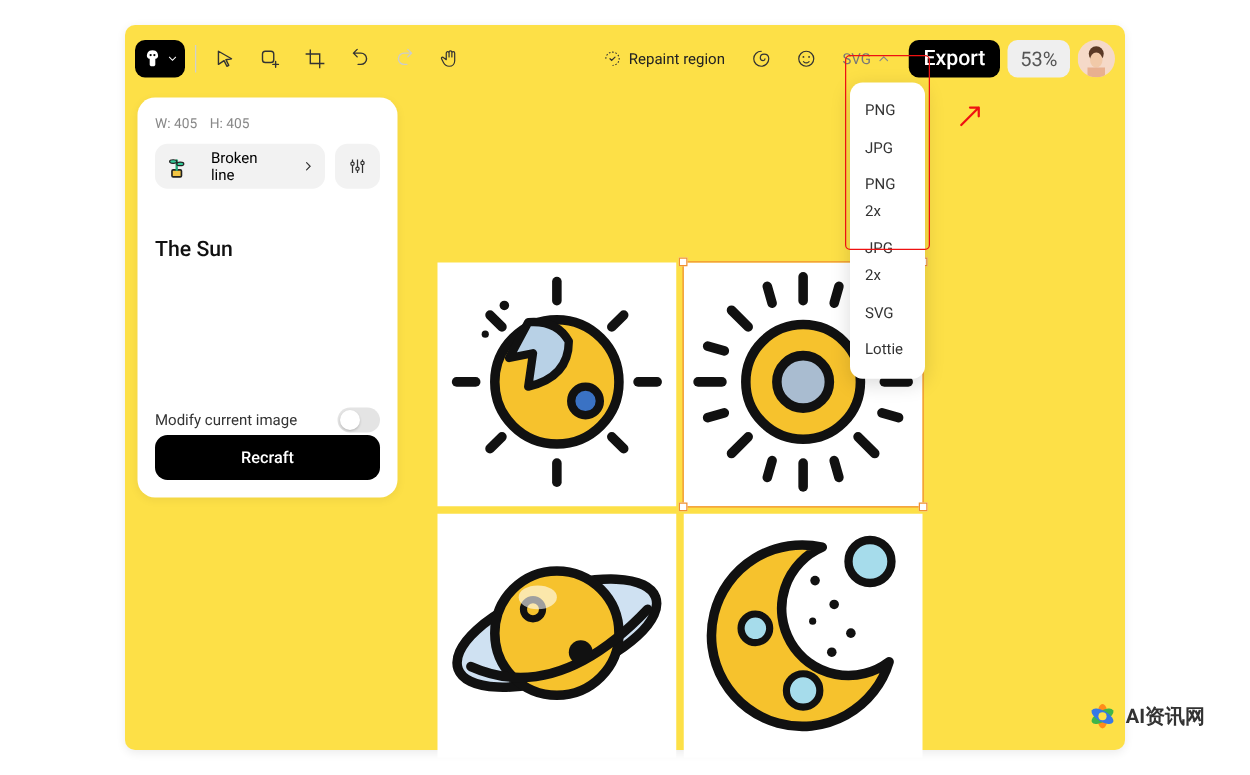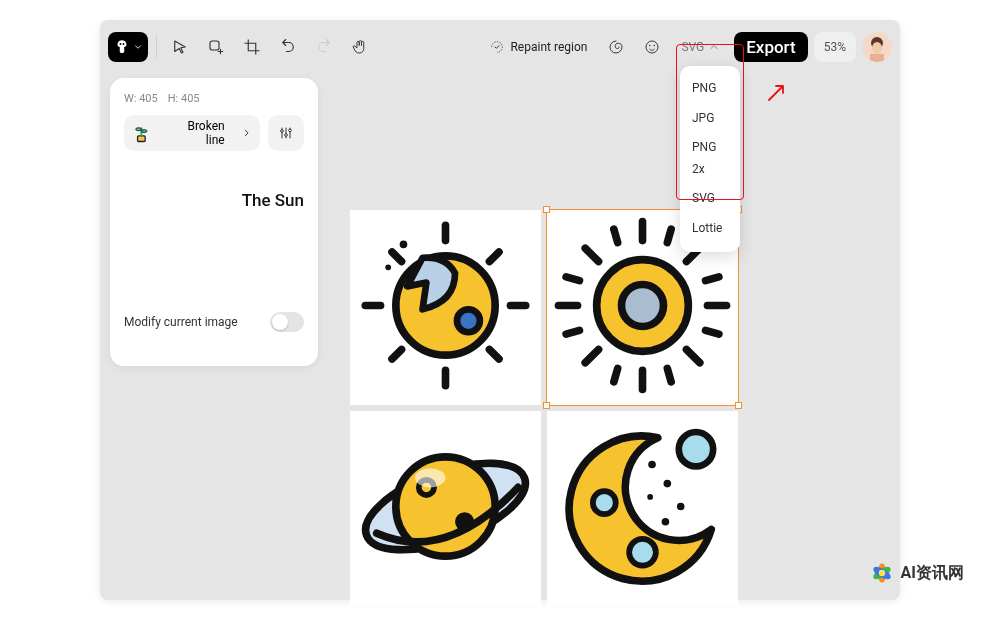--- a/index.html
+++ b/index.html
@@ -1,54 +1,54 @@
 <!DOCTYPE html>
 <html><head>
 <meta charset="utf-8">
 <style>
 * { box-sizing: border-box; margin: 0; padding: 0; font-family: -apple-system, BlinkMacSystemFont, "Segoe UI", Roboto, sans-serif; }
 body { background: #fff; width: 1000px; height: 620px; overflow: hidden; position: relative; }
 
-.app { position: absolute; top: 20px; left: 100px; width: 800px; height: 580px; background: #e5e5e5; border-radius: 8px; box-shadow: 0 2px 8px rgba(0,0,0,0.08); overflow: visible; }
+.app { position: absolute; top: 20px; left: 100px; width: 800px; height: 580px; background: #fde047; border-radius: 8px; box-shadow: 0 2px 8px rgba(0,0,0,0.08); overflow: visible; }
 
 .toolbar { position: absolute; top: 8px; left: 8px; right: 8px; height: 38px; display: flex; align-items: center; gap: 6px; }
 .logo-btn { background: #000; border-radius: 8px; width: 40px; height: 30px; display:flex; align-items:center; justify-content:center; gap:2px; cursor:pointer; }
 .logo-btn svg.logo { width:18px; height:18px; }
 .logo-btn .chev { width:10px; height:10px; }
 .divider { width:1px; height:22px; background:#d0d0d0; margin:0 2px; }
 .tool-ic { width:30px; height:30px; border-radius:8px; display:flex; align-items:center; justify-content:center; cursor:pointer; }
 .tool-ic svg { width:18px; height:18px; }
 .toolbar .spacer { flex:1; }
 .action { display:flex; align-items:center; gap:5px; height:30px; padding:0 8px; border-radius:8px; cursor:pointer; font-size:12px; color:#222; }
 .action svg { width:16px; height:16px; }
 .svg-btn { display:flex; align-items:center; gap:4px; padding:0 8px; height:30px; border-radius:8px; cursor:pointer; font-size:12px; color:#777; }
 .svg-btn svg { width:12px; height:12px; }
 .export-btn { background:#000; color:#fff; padding:0 12px; height:30px; border-radius:8px; font-size:17px; display:flex; align-items:center; cursor:pointer; font-weight:500; }
-.zoom-btn { background:#efefef; height:30px; padding:0 10px; border-radius:8px; font-size:12px; display:flex; align-items:center; cursor:pointer; color:#555; }
+.zoom-btn { background:#efefef; height:30px; padding:0 10px; border-radius:8px; font-size:16px; display:flex; align-items:center; cursor:pointer; color:#555; }
 .avatar { width:30px; height:30px; border-radius:50%; overflow:hidden; cursor:pointer; }
 .avatar svg { width:100%; height:100%; }
 
 
 .dropdown { position:absolute; top:46px; left:580px; width:60px; background:#fff; border-radius:10px; box-shadow:0 4px 16px rgba(0,0,0,0.15); padding:8px 0; z-index:20; }
 .dropdown .item { padding:4px 12px; font-size:12px; color:#333; cursor:pointer; line-height:1.8; }
 .red-box { position:absolute; border:1.5px solid #e11; top:24px; left:576px; width:68px; height:156px; border-radius:4px; pointer-events:none; z-index:30; }
 .red-arrow { position:absolute; top:60px; left:665px; z-index:30; }
 
 
-.panel { position:absolute; top:58px; left:10px; width:208px; height:288px; background:#fff; border-radius:14px; box-shadow:0 2px 8px rgba(0,0,0,0.06); padding:14px; display:flex; flex-direction:column;text-align:right; }
+.panel { position:absolute; top:58px; left:10px; width:208px; height:320px; background:#fff; border-radius:14px; box-shadow:0 2px 8px rgba(0,0,0,0.06); padding:14px; display:flex; flex-direction:column; }
 .dims { font-size:11px; color:#888; display:flex; gap:10px; margin-bottom:10px; }
 .style-row { display:flex; gap:8px; margin-bottom:12px; }
 .style-chip { flex:1; background:#f2f2f2; border-radius:10px; height:36px; display:flex; align-items:center; padding:0 8px 0 6px; gap:16px; cursor:pointer; font-size:12px; }
 .style-chip .ic { width:24px; height:24px; }
 .style-chip .chev { width:12px; height:12px; margin-left:auto; }
 .sliders-btn { width:36px; height:36px; background:#f2f2f2; border-radius:10px; display:flex; align-items:center; justify-content:center; cursor:pointer; }
 .sliders-btn svg { width:16px; height:16px; }
 .prompt { font-size:17px; font-weight:500; color:#111;margin-top:27px; }
 .panel .grow { flex:1; }
-.modify-row { display:flex; align-items:center; gap:8px; font-size:12px; color:#333; margin-bottom:20px; }
+.modify-row { display:flex; align-items:center; gap:8px; font-size:12px; color:#333; margin-bottom:2px; }
 .toggle { margin-left:auto; width:34px; height:20px; background:#e4e4e4; border-radius:10px; position:relative; cursor:pointer; }
 .toggle::after { content:""; position:absolute; left:2px; top:2px; width:16px; height:16px; background:#fff; border-radius:50%; box-shadow:0 1px 2px rgba(0,0,0,0.2); }
 .recraft-btn { background:#000; color:#fff; height:36px; border-radius:10px; display:flex; align-items:center; justify-content:center; font-size:13px; font-weight:500; cursor:pointer; }
 
 
 .canvas { position:absolute; top:190px; left:250px; width:380px; display:grid; grid-template-columns:1fr 1fr; gap:6px; }
 .tile { background:#fff; aspect-ratio:1/1; position:relative; }
 .tile.sel { outline:1.5px solid #f09030; }
 .handle { position:absolute; width:7px; height:7px; background:#fff; border:1.5px solid #f09030; }
 .handle.tl{top:-4px;left:-4px} .handle.tr{top:-4px;right:-4px} .handle.bl{bottom:-4px;left:-4px} .handle.br{bottom:-4px;right:-4px}
@@ -145,20 +145,21 @@
           <ellipse cx="15" cy="16" rx="5" ry="6" fill="#f1c9a8"></ellipse>
           <rect x="8" y="22" width="14" height="8" fill="#e8b090"></rect>
         </svg>
     </div>
   </div>
 
   <div class="dropdown">
     <div class="item">PNG</div>
     <div class="item">JPG</div>
     <div class="item">PNG 2x</div>
+    <div class="item">JPG 2x</div>
     <div class="item">SVG</div>
     <div class="item">Lottie</div>
   </div>
 
   <div class="red-box"></div>
   <svg class="red-arrow" width="24" height="24" viewBox="0 0 24 24">
       <path d="M4 20L18 6M18 6h-7M18 6v7" stroke="#e11" stroke-width="1.8" fill="none" stroke-linecap="round"></path>
     </svg>
 
   <div class="panel">
@@ -187,20 +188,23 @@
             <circle cx="18" cy="8" r="2" fill="#fff" stroke="#333" stroke-width="1.5"></circle>
           </svg>
       </div>
     </div>
     <div class="prompt">The Sun</div>
     <div class="grow"></div>
     <div class="modify-row">
       <span>Modify current image</span>
       <div class="toggle"></div>
     </div>
+    <div class="recraft-btn">
+        <span>Recraft</span>
+      </div>
   </div>
 
   <div class="canvas">
 
     <div class="tile">
       <svg viewBox="0 0 100 100" width="100%" height="100%">
         <g stroke="#111" stroke-width="4" stroke-linecap="round">
           <line x1="50" y1="8" x2="50" y2="16"></line>
             <line x1="50" y1="84" x2="50" y2="92"></line>
           <line x1="8" y1="50" x2="16" y2="50"></line>

